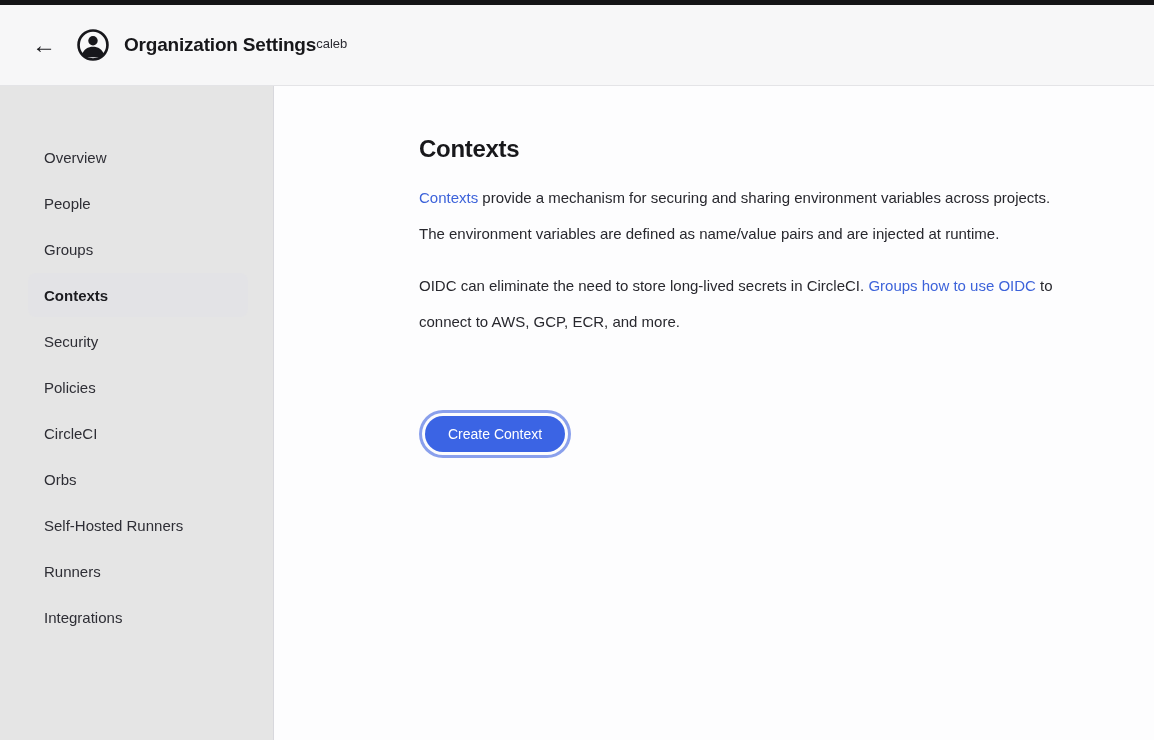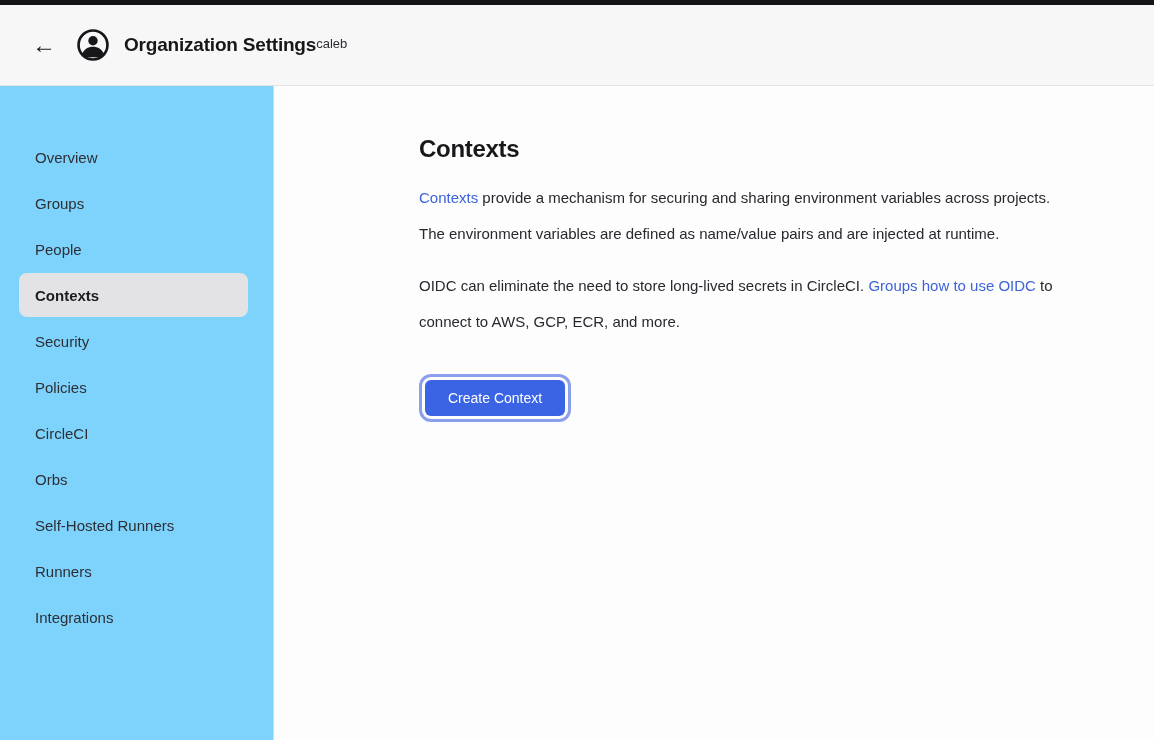--- a/index.html
+++ b/index.html
@@ -49,21 +49,22 @@
   }
   .content {
     display: flex;
     height: 654px;
   }
   .sidebar {
     width: 274px;
     flex: 0 0 274px;
     border-right: 1px solid #d8d8dd;
     padding-top: 47px;
-    background: #7dd3fc;
+    background: #e5e5e5;
+    padding-left: 9px;
   }
   .side-item {
     height: 44px;
     margin: 2px 25px 2px 19px;
     padding: 0 16px;
     display: flex;
     align-items: center;
     border-radius: 8px;
     font-size: 15px;
     color: #2e2e35;
@@ -96,28 +97,29 @@
   .para a {
     color: #3d63da;
     text-decoration: none;
     cursor: pointer;
   }
   .btn-row { margin-top: 40px; padding-left: 6px; }
   .primary-btn {
     height: 36px;
     padding: 0 23px;
     border: none;
-    border-radius: 6px;
+    border-radius: 18px;
     background: #3b64e4;
     color: #ffffff;
     font-family: "Liberation Sans", "DejaVu Sans", sans-serif;
     font-size: 14px;
     font-weight: 500;
     cursor: pointer;
     box-shadow: 0 0 0 3px #fcfcfd, 0 0 0 6px #8aa0ec;
+    margin-top: 36px;
   }
 </style>
 </head>
 <body>
 
 <div class="topbar"></div>
 
 <header class="header">
   <button class="back-btn">
     <span>←</span>
@@ -137,22 +139,22 @@
   <div class="header-titles">
     <div class="header-title">Organization Settings</div>
     <div class="header-subtitle">caleb</div>
   </div>
 </header>
 
 <div class="content">
   <nav class="sidebar">
     <div id="sidebar-items">
         <div class="side-item">Overview</div>
+        <div class="side-item">People</div>
         <div class="side-item">Groups</div>
-        <div class="side-item">People</div>
         <div class="side-item selected">Contexts</div>
         <div class="side-item">Security</div>
         <div class="side-item">Policies</div>
         <div class="side-item">CircleCI</div>
         <div class="side-item">Orbs</div>
         <div class="side-item">Self-Hosted Runners</div>
         <div class="side-item">Runners</div>
         <div class="side-item">Integrations</div>
       </div>
   </nav>

